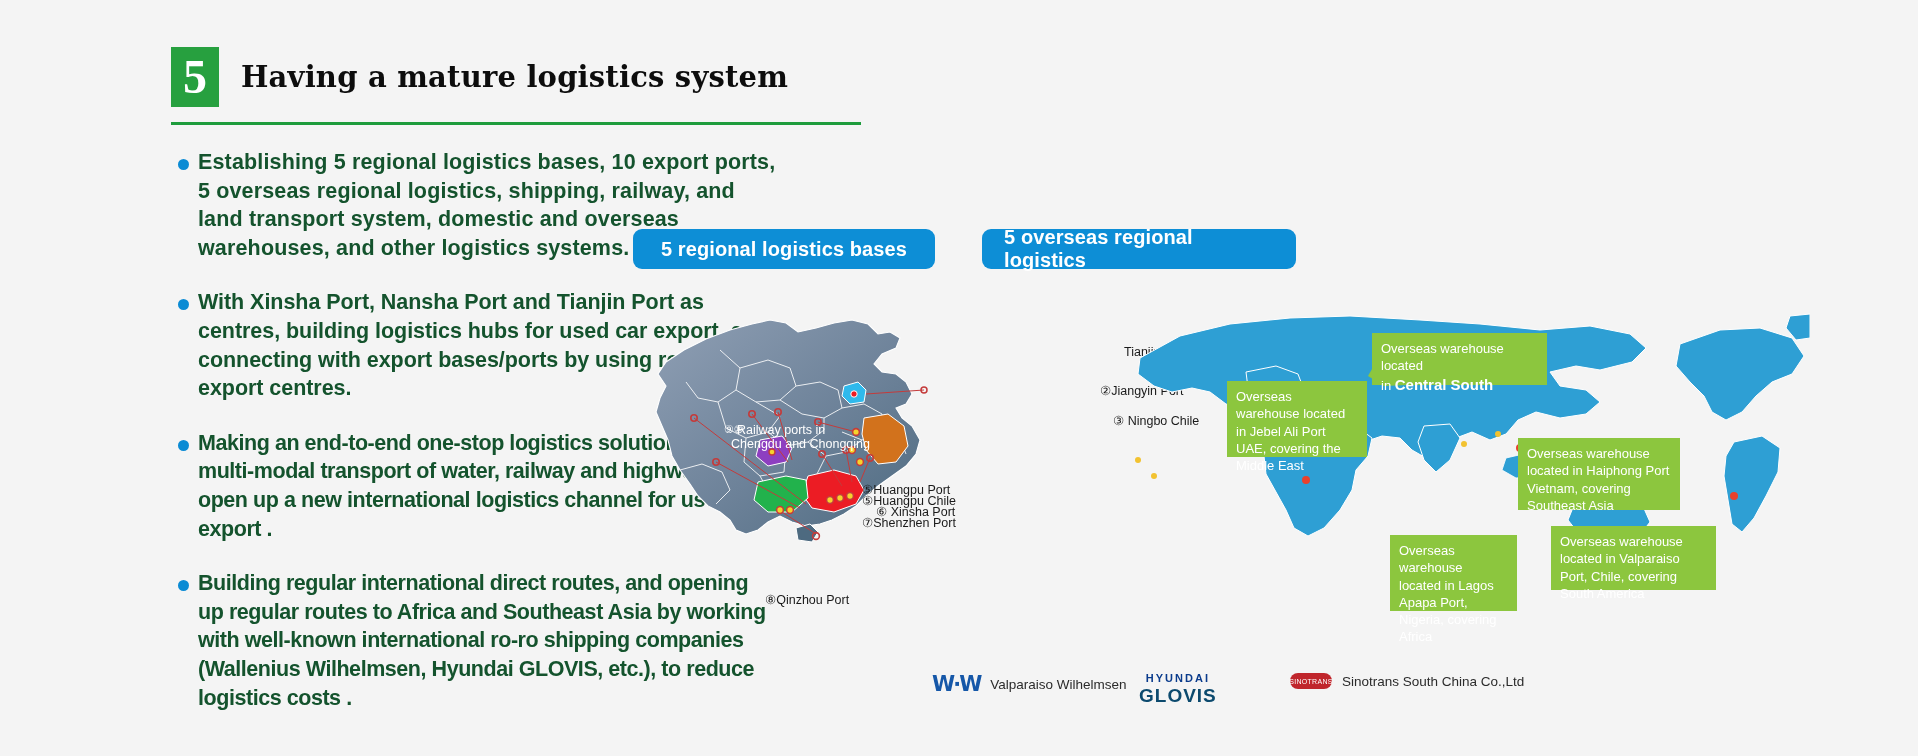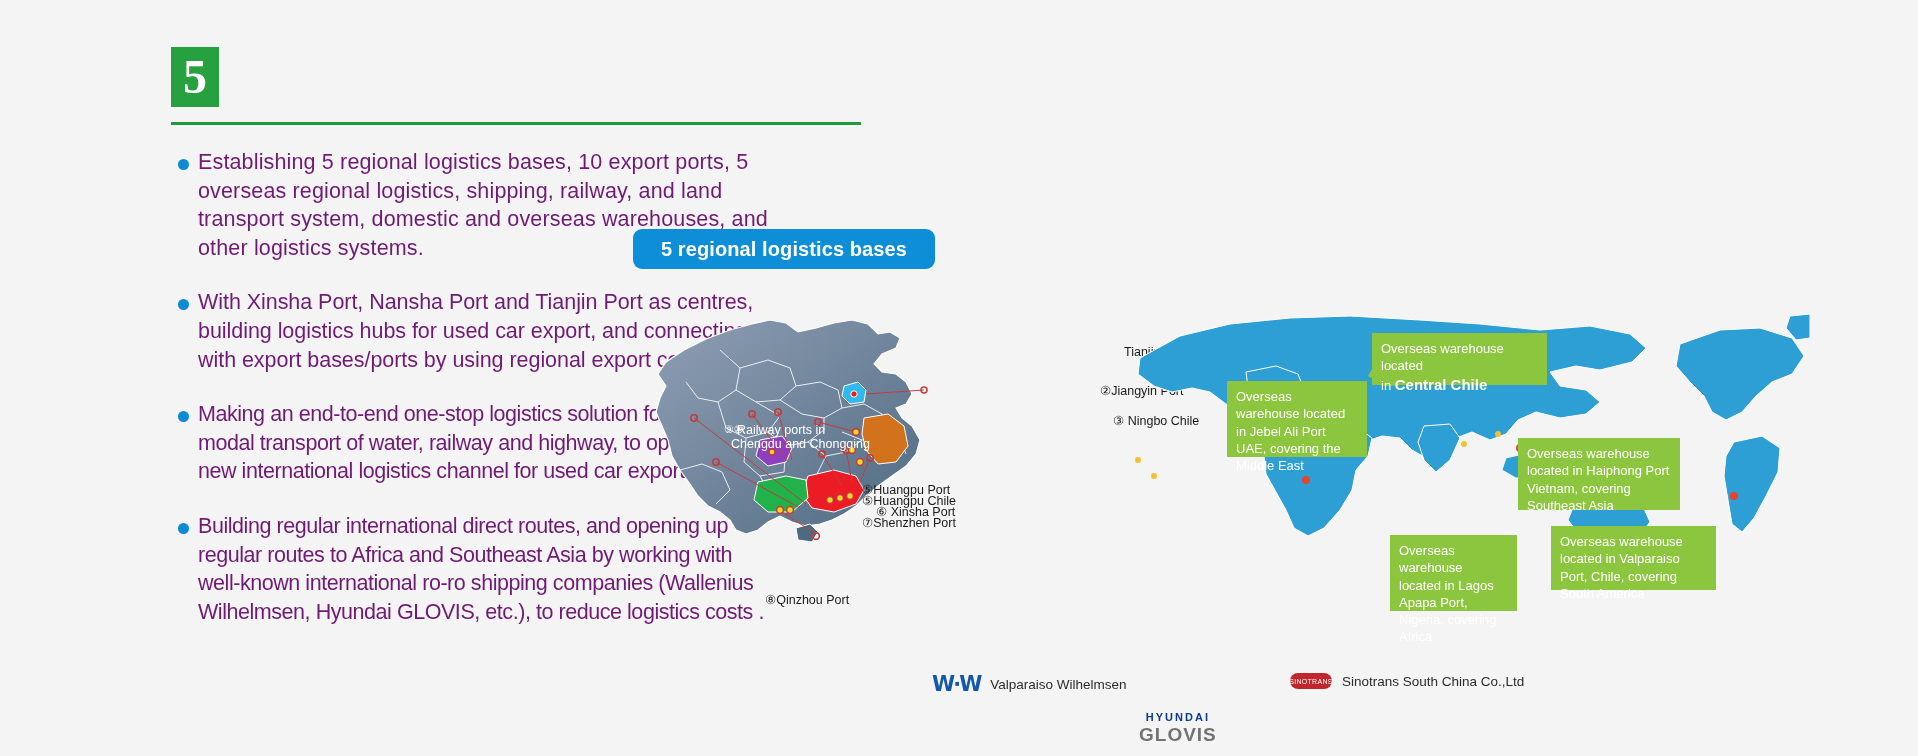--- a/index.html
+++ b/index.html
@@ -28,22 +28,23 @@
   }
 
   
   .bullets{position:absolute;left:178px;top:148px;width:600px;}
   .bullet{display:flex;margin-bottom:26px;}
   .dot{
     flex:0 0 auto;width:11px;height:11px;border-radius:50%;
     background:#0b8bd4;margin-top:11px;margin-right:9px;
   }
   .btext{
-    font-size:21.5px;line-height:1.33;color:#701a75;
+    font-size:21.5px;line-height:1.33;color:#14532d;
     font-family:"Liberation Sans", sans-serif;
+    font-weight:bold;
   }
   .b0 .btext{letter-spacing:0.15px;}
   .b1 .btext{letter-spacing:-0.05px;}
   .b2 .btext{letter-spacing:-0.45px;}
   .b3 .btext{letter-spacing:-0.45px;}
 
   
   .pill{
     position:absolute;background:#0d8ed6;color:#fff;border-radius:9px;
     font-size:20px;font-weight:bold;display:flex;align-items:center;
@@ -76,40 +77,41 @@
   #gbox-jebel{left:1227px;top:381px;width:140px;height:76px;}
   #gbox-haiphong{left:1518px;top:438px;width:162px;height:72px;}
   #gbox-lagos{left:1390px;top:535px;width:127px;height:76px;}
   #gbox-valparaiso{left:1551px;top:526px;width:165px;height:64px;}
 
   
   .logos{position:absolute;left:932px;top:668px;width:620px;height:40px;}
   .logo-item{position:absolute;display:flex;align-items:center;}
   .logo-cap{font-size:13.5px;color:#2b2b2b;margin-left:10px;white-space:nowrap;}
   #logo-wallenius{left:0px;top:4px;}
-  #logo-glovis{left:207px;top:0px;margin-top:39px;}
+  #logo-glovis{left:207px;top:0px;}
   #logo-sinotrans{left:358px;top:5px;}
 
   .ww-mark{color:#1557a8;font-weight:bold;font-size:21px;letter-spacing:-2px;
     font-family:"DejaVu Sans", sans-serif;}
   .glovis-top{color:#0a3b8c;font-size:11px;font-weight:bold;letter-spacing:2px;
     font-family:"Liberation Sans", sans-serif;}
-  .glovis-bot{color:#737373;font-size:19px;font-weight:bold;letter-spacing:1px;
+  .glovis-bot{color:#0c4a6e;font-size:19px;font-weight:bold;letter-spacing:1px;
     line-height:1;font-family:"Liberation Sans", sans-serif;}
   .sino-mark{width:42px;height:16px;border-radius:8px;background:#c0262c;
     display:flex;align-items:center;justify-content:center;color:#fff;
     font-size:7px;letter-spacing:.3px;}
 </style>
 </head>
 <body>
 
 <div class="slide">
 
   <div class="heading">
     <div class="num-badge">5</div>
+    <div class="heading-title">Having a mature logistics system</div>
   </div>
   <div class="heading-rule"></div>
 
   <div class="bullets">
     <div class="bullet b0">
       <span class="dot"></span>
       <span class="btext">Establishing 5 regional logistics bases, 10 export ports, 5 overseas regional logistics, shipping, railway, and land transport system, domestic and overseas warehouses, and other logistics systems.</span>
     </div>
     <div class="bullet b1">
       <span class="dot"></span>
@@ -119,20 +121,21 @@
       <span class="dot"></span>
       <span class="btext">Making an end-to-end one-stop logistics solution for the multi-modal transport of water, railway and highway, to open up a new international logistics channel for used car export .</span>
     </div>
     <div class="bullet b3">
       <span class="dot"></span>
       <span class="btext">Building regular international direct routes, and opening up regular routes to Africa and Southeast Asia by working with well-known international ro-ro shipping companies (Wallenius Wilhelmsen, Hyundai GLOVIS, etc.), to reduce logistics costs .</span>
     </div>
   </div>
 
   <div class="pill" id="pill-bases">5 regional logistics bases</div>
+  <div class="pill" id="pill-overseas">5 overseas regional logistics</div>
 
   <div class="china-wrap">
     <svg viewBox="0 0 380 280" xmlns="http://www.w3.org/2000/svg">
       <defs>
         <linearGradient id="cgrad" x1="0" y1="0" x2="1" y2="1">
           <stop offset="0%" stop-color="#8f9fb4"></stop>
           <stop offset="55%" stop-color="#6d8299"></stop>
           <stop offset="100%" stop-color="#4d6a80"></stop>
         </linearGradient>
       </defs>
@@ -263,21 +266,21 @@
         <circle cx="444" cy="144" r="3" fill="#f2c230"></circle>
         <circle cx="478" cy="134" r="3" fill="#f2c230"></circle>
         <circle cx="118" cy="160" r="3" fill="#f2c230"></circle>
         <circle cx="134" cy="176" r="3" fill="#f2c230"></circle>
       </g>
     </svg>
   </div>
 
   <div class="gbox" id="gbox-central">
     <span>Overseas warehouse located</span><br>
-    <span>in </span><b>Central Chile</b>
+    <span>in </span><b>Central South</b>
   </div>
   <div class="gbox" id="gbox-jebel">Overseas warehouse located in Jebel Ali Port UAE, covering the Middle East</div>
   <div class="gbox" id="gbox-haiphong">Overseas warehouse located in Haiphong Port Vietnam, covering Southeast Asia</div>
   <div class="gbox" id="gbox-lagos">Overseas warehouse located in Lagos Apapa Port, Nigeria, covering Africa</div>
   <div class="gbox" id="gbox-valparaiso">Overseas warehouse located in Valparaiso Port, Chile, covering South America</div>
 
   <div class="logos">
     <div class="logo-item" id="logo-wallenius">
       <span class="ww-mark">W∙W</span>
       <span class="logo-cap">Valparaiso Wilhelmsen</span>

